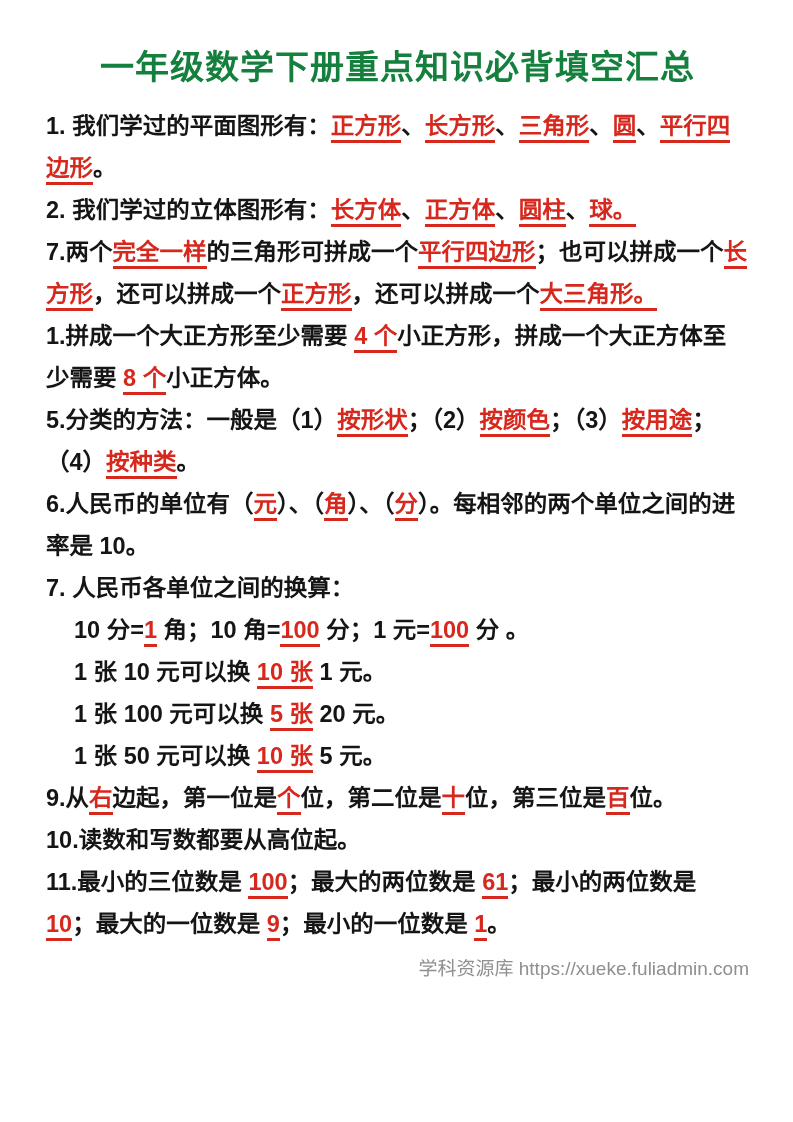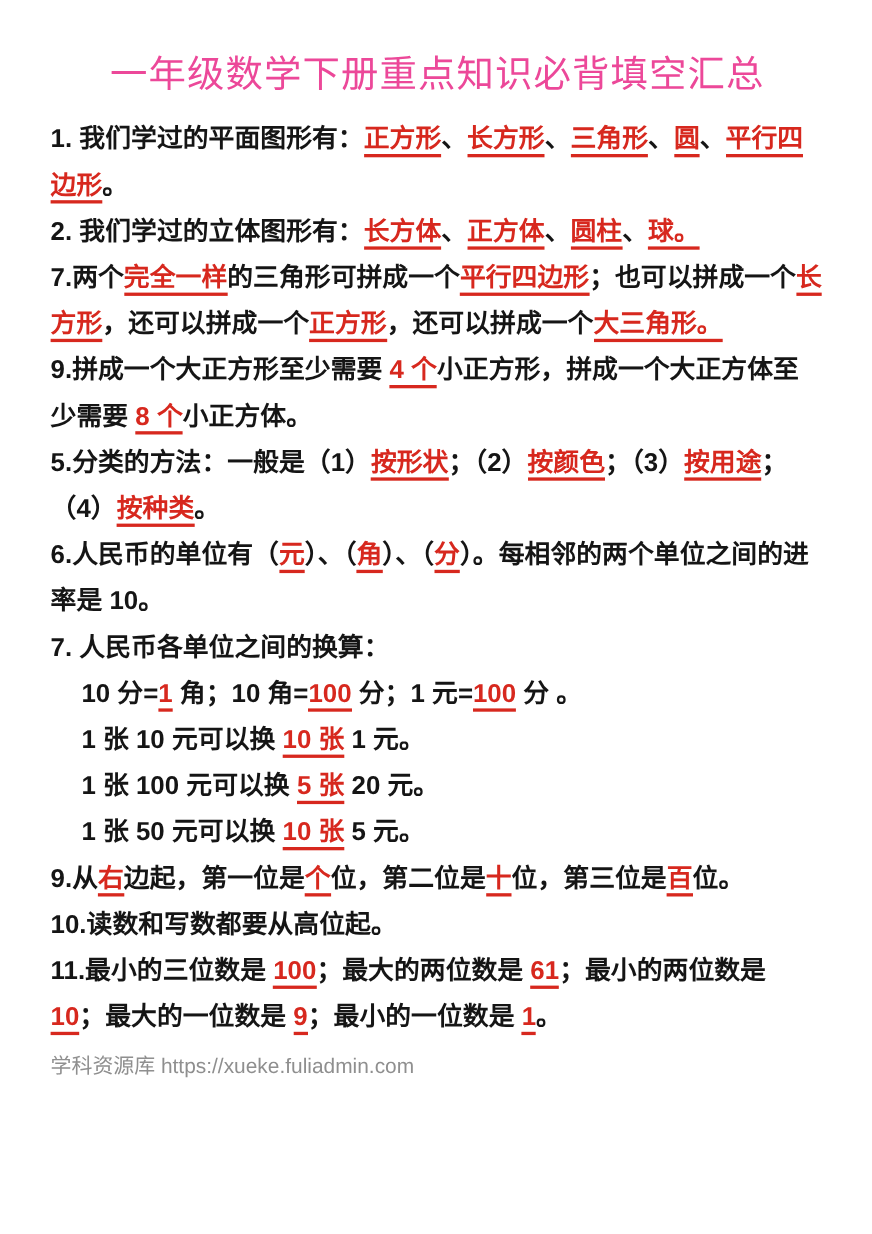--- a/index.html
+++ b/index.html
@@ -18,23 +18,23 @@
     box-sizing: border-box;
     width: 793px;
     height: 1122px;
     padding: 30px 44px 0 46px;
     background: var(--page-bg, #ffffff);
   }
   .doc-title {
     margin: 10px 0 16px 0;
     text-align: center;
     font-size: 34px;
-    font-weight: 400;
+    font-weight: 700;
     letter-spacing: 1px;
-    color: #ec4899;
+    color: #15803d;
     white-space: nowrap;
   }
   .content { }
   .para {
     margin: 0;
     font-size: 23.5px;
     font-weight: 700;
     line-height: 42px;
     color: #151515;
     text-align: left;
@@ -43,37 +43,37 @@
     padding-left: 28px;
   }
   .seg { }
   .seg.red {
     color: var(--red, #d7281e);
     border-bottom: 3px solid var(--red, #d7281e);
     padding-bottom: 1px;
   }
   .page-footer {
     margin-top: 8px;
-    text-align: left;
+    text-align: right;
     font-size: 19px;
     font-weight: 400;
     color: var(--footer-gray, #8f8f8f);
   }
 </style>
 </head>
 <body>
 
 <div class="page">
   <h1 class="doc-title">一年级数学下册重点知识必背填空汇总</h1>
 
   <div class="content">
       <p class="para"><span class="seg">1. 我们学过的平面图形有：</span><span class="seg red">正方形</span><span class="seg">、</span><span class="seg red">长方形</span><span class="seg">、</span><span class="seg red">三角形</span><span class="seg">、</span><span class="seg red">圆</span><span class="seg">、</span><span class="seg red">平行四边形</span><span class="seg">。</span></p>
       <p class="para"><span class="seg">2. 我们学过的立体图形有：</span><span class="seg red">长方体</span><span class="seg">、</span><span class="seg red">正方体</span><span class="seg">、</span><span class="seg red">圆柱</span><span class="seg">、</span><span class="seg red">球。</span></p>
       <p class="para"><span class="seg">7.两个</span><span class="seg red">完全一样</span><span class="seg">的三角形可拼成一个</span><span class="seg red">平行四边形</span><span class="seg">；也可以拼成一个</span><span class="seg red">长方形</span><span class="seg">，还可以拼成一个</span><span class="seg red">正方形</span><span class="seg">，还可以拼成一个</span><span class="seg red">大三角形。</span></p>
-      <p class="para"><span class="seg">9.拼成一个大正方形至少需要 </span><span class="seg red">4 个</span><span class="seg">小正方形，拼成一个大正方体至少需要 </span><span class="seg red">8 个</span><span class="seg">小正方体。</span></p>
+      <p class="para"><span class="seg">1.拼成一个大正方形至少需要 </span><span class="seg red">4 个</span><span class="seg">小正方形，拼成一个大正方体至少需要 </span><span class="seg red">8 个</span><span class="seg">小正方体。</span></p>
       <p class="para"><span class="seg">5.分类的方法：一般是（1）</span><span class="seg red">按形状</span><span class="seg">；（2）</span><span class="seg red">按颜色</span><span class="seg">；（3）</span><span class="seg red">按用途</span><span class="seg">；（4）</span><span class="seg red">按种类</span><span class="seg">。</span></p>
       <p class="para"><span class="seg">6.人民币的单位有（</span><span class="seg red">元</span><span class="seg">）、（</span><span class="seg red">角</span><span class="seg">）、（</span><span class="seg red">分</span><span class="seg">）。每相邻的两个单位之间的进率是 10。</span></p>
       <p class="para"><span class="seg">7. 人民币各单位之间的换算：</span></p>
       <p class="para indent"><span class="seg">10 分=</span><span class="seg red">1</span><span class="seg"> 角；10 角=</span><span class="seg red">100</span><span class="seg"> 分；1 元=</span><span class="seg red">100</span><span class="seg"> 分 。</span></p>
       <p class="para indent"><span class="seg">1 张 10 元可以换 </span><span class="seg red">10 张</span><span class="seg"> 1 元。</span></p>
       <p class="para indent"><span class="seg">1 张 100 元可以换 </span><span class="seg red">5 张</span><span class="seg"> 20 元。</span></p>
       <p class="para indent"><span class="seg">1 张 50 元可以换 </span><span class="seg red">10 张</span><span class="seg"> 5 元。</span></p>
       <p class="para"><span class="seg">9.从</span><span class="seg red">右</span><span class="seg">边起，第一位是</span><span class="seg red">个</span><span class="seg">位，第二位是</span><span class="seg red">十</span><span class="seg">位，第三位是</span><span class="seg red">百</span><span class="seg">位。</span></p>
       <p class="para"><span class="seg">10.读数和写数都要从高位起。</span></p>
       <p class="para"><span class="seg">11.最小的三位数是 </span><span class="seg red">100</span><span class="seg">；最大的两位数是 </span><span class="seg red">61</span><span class="seg">；最小的两位数是 </span><span class="seg red">10</span><span class="seg">；最大的一位数是 </span><span class="seg red">9</span><span class="seg">；最小的一位数是 </span><span class="seg red">1</span><span class="seg">。</span></p>

